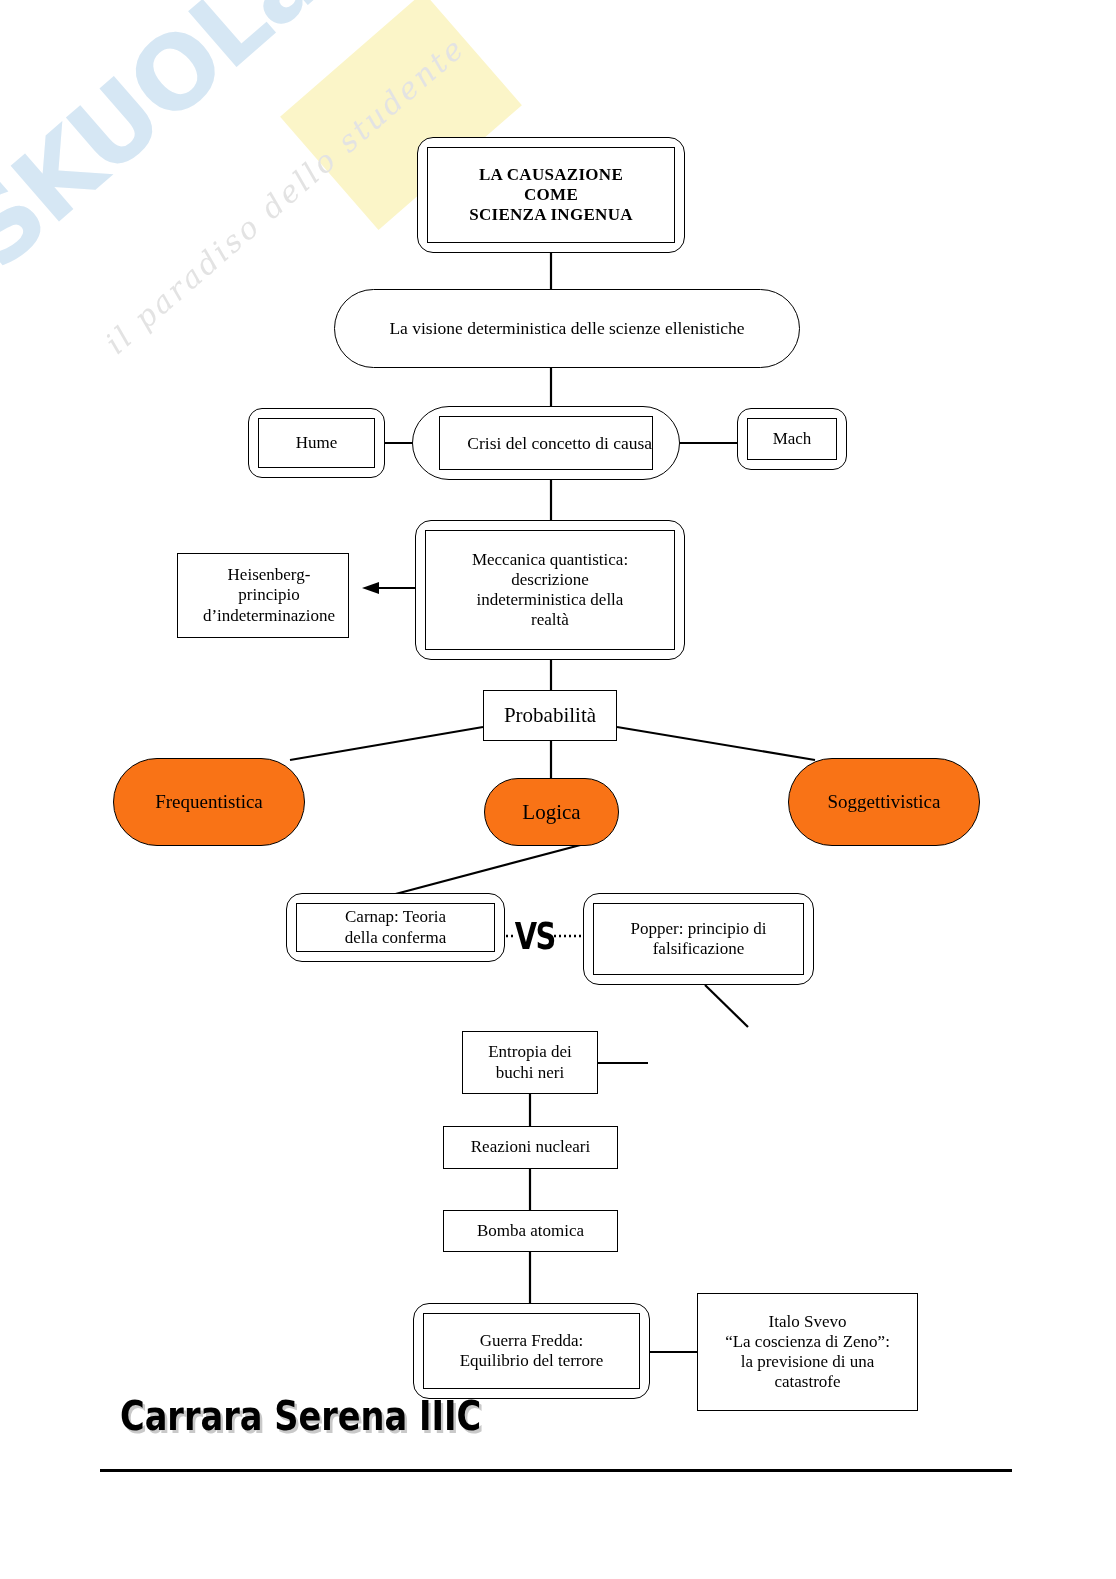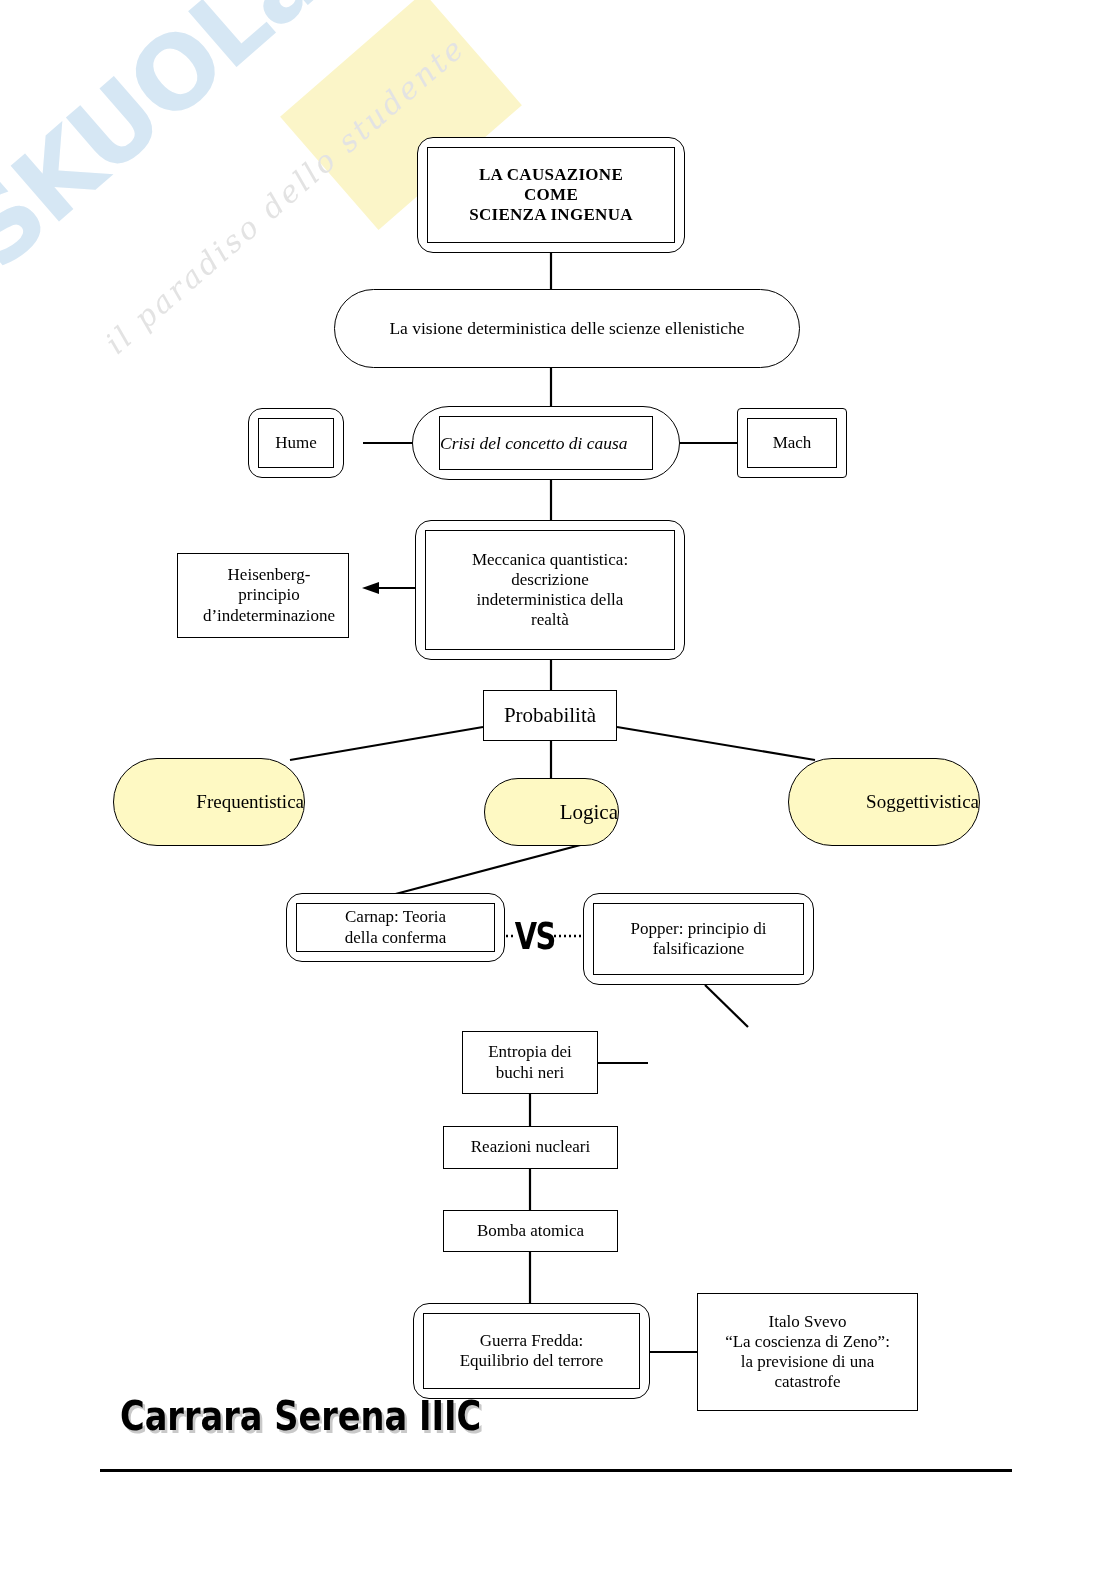--- a/index.html
+++ b/index.html
@@ -41,24 +41,24 @@
   .roundwrap > .inner{width:100%;height:100%;border:1.6px solid #000;
              background:#fff;display:flex;align-items:center;
              justify-content:center;text-align:center;box-sizing:border-box;}
 
   
   .pill{border:1.9px solid #000;background:#fff;border-radius:999px;}
   .pillwrap{border:1.9px solid #000;background:#fff;border-radius:999px;
             padding:9px 26px;}
   .pillwrap > .inner{width:100%;height:100%;border:1.6px solid #000;
             background:#fff;display:flex;align-items:center;
-            justify-content:flex-start;text-align:center;box-sizing:border-box;font-style:italic;}
-
-  
-  .roundplain{border:1.9px solid #000;background:#fef9c3;border-radius:22px;justify-content:flex-end;}
+            justify-content:flex-end;text-align:center;box-sizing:border-box;}
+
+  
+  .roundplain{border:1.9px solid #000;background:#f97316;border-radius:22px;}
 
   .vs{position:absolute;z-index:4;font-family:"DejaVu Sans","Liberation Sans",sans-serif;
       font-weight:700;font-size:37px;letter-spacing:-2px;color:#000;
       transform:scaleX(.78);transform-origin:50% 50%;}
 
   .signature{position:absolute;left:120px;top:1392px;z-index:4;
       font-family:"DejaVu Sans","Liberation Sans",sans-serif;
       font-weight:700;font-size:41px;letter-spacing:0px;color:#000;
       transform:scaleX(.82);transform-origin:0 50%;
       text-shadow:3px 3px 0 #c9c9c9;white-space:nowrap;}
@@ -129,33 +129,33 @@
         <span>COME</span><br>
         <span>SCIENZA INGENUA</span>
       </span>
     </div>
   </div>
 
   <div class="node pill" style="left:334px;top:289px;width:466px;height:79px;">
     <span class="lbl" style="font-size:17.5px;">La visione deterministica delle scienze ellenistiche</span>
   </div>
 
-  <div class="node roundwrap" style="left:248px;top:408px;width:96px;height:70px;border-radius:14px;">
+  <div class="node roundwrap" style="left:248px;top:408px;width:137px;height:70px;border-radius:14px;">
     <div class="inner">
       <span class="lbl" style="font-size:17px;">Hume</span>
     </div>
   </div>
 
   <div class="node pillwrap" style="left:412px;top:406px;width:268px;height:74px;">
     <div class="inner">
       <span class="lbl" style="font-size:17.5px;">Crisi del concetto di causa</span>
     </div>
   </div>
 
-  <div class="node roundwrap" style="left:737px;top:408px;width:110px;height:70px;border-radius:4px;">
+  <div class="node roundwrap" style="left:737px;top:408px;width:110px;height:62px;border-radius:14px;">
     <div class="inner">
       <span class="lbl" style="font-size:17px;">Mach</span>
     </div>
   </div>
 
   <div class="node rect" style="left:177px;top:553px;width:172px;height:85px;padding-left:12px;">
     <span class="lbl" style="font-size:17px;">
       <span>Heisenberg-</span><br>
       <span>principio</span><br>
       <span>d’indeterminazione</span>

